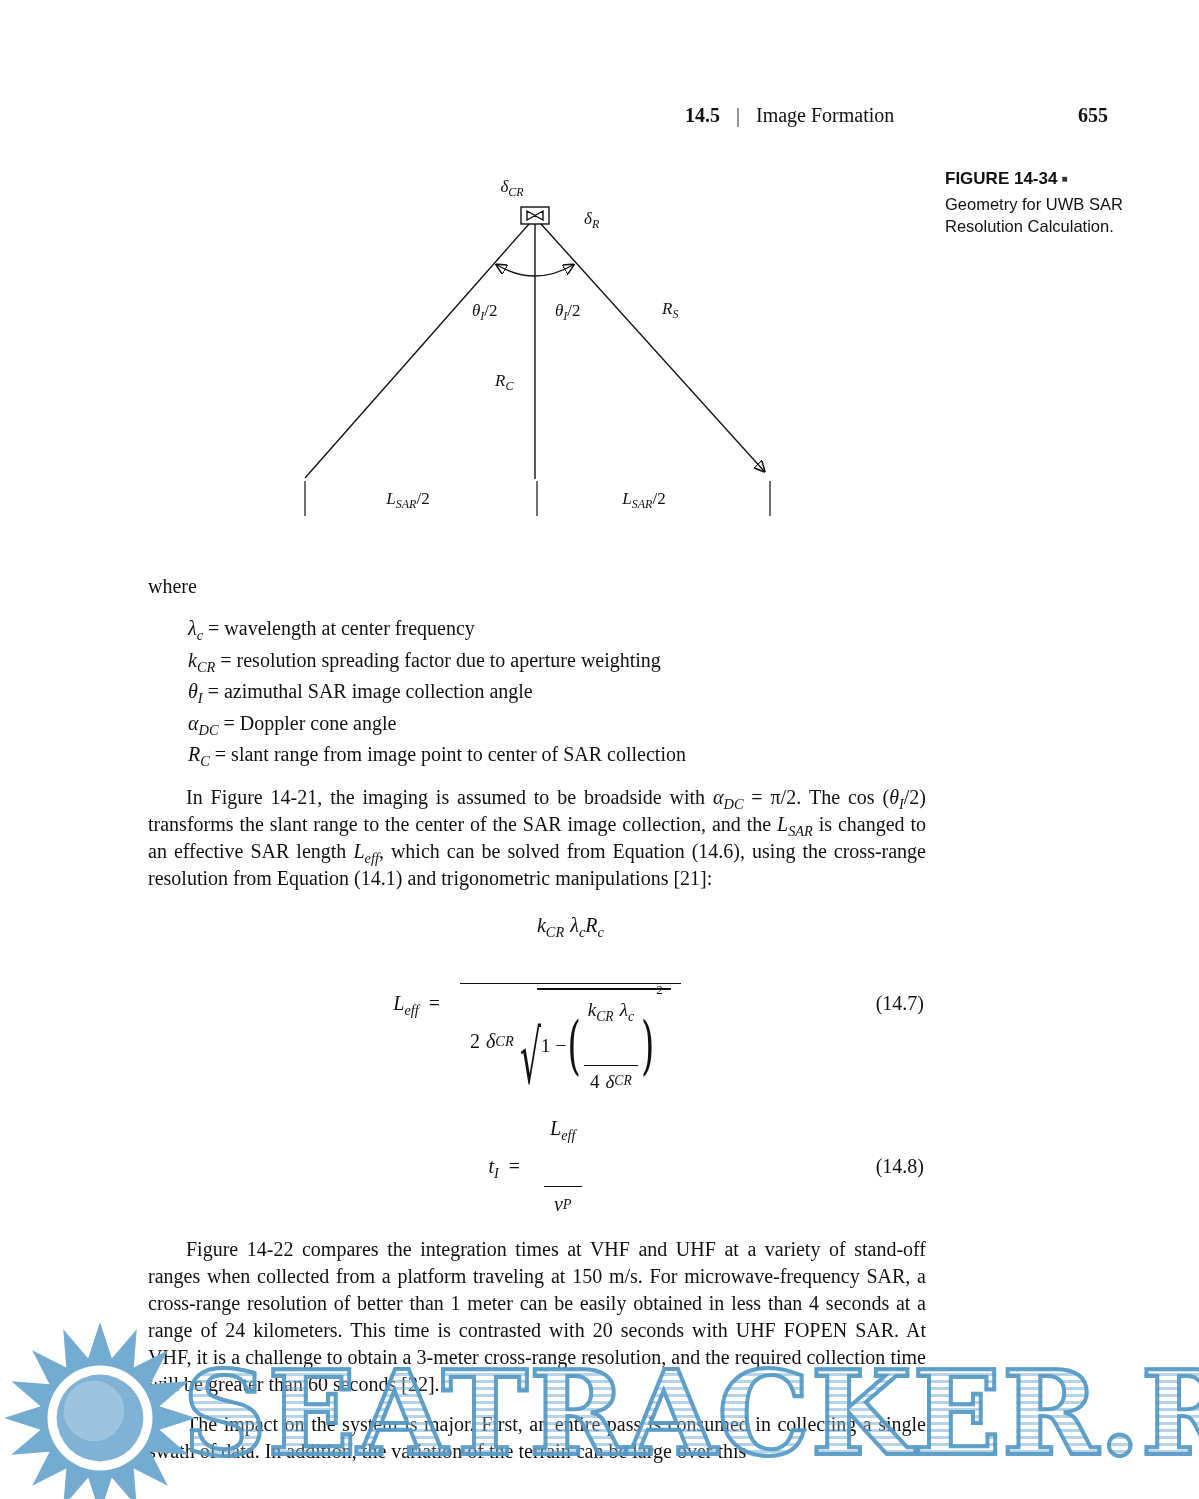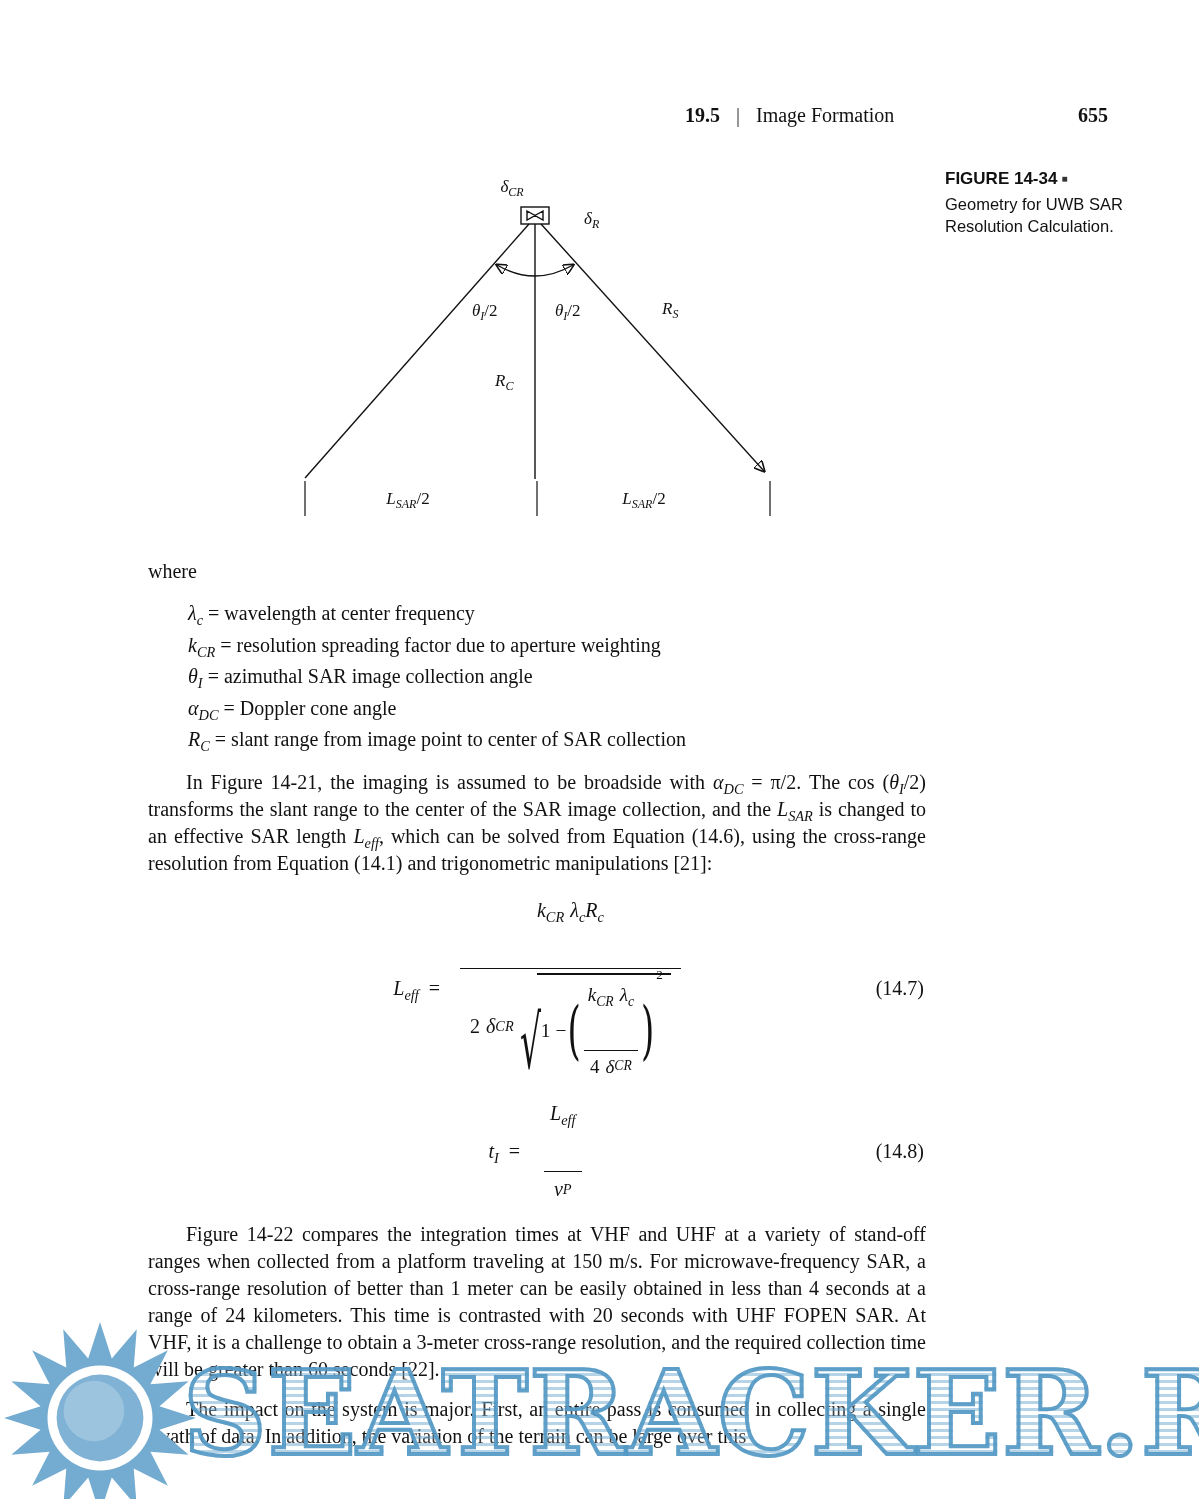--- a/index.html
+++ b/index.html
@@ -16,21 +16,21 @@
   .fig-label{font-weight:bold;font-size:17px;margin-bottom:3px;}
   .fig-square{font-size:10px;vertical-align:2px;color:#333;margin-left:4px;}
   
   .diagram{position:absolute;left:150px;top:168px;}
   .diagram text{font-family:"Liberation Serif",serif;font-size:17px;font-style:italic;fill:#111;}
   .diagram .dsub{font-size:12px;}
   .diagram .drest{font-style:normal;}
   .diagram line, .diagram path{stroke:#111;fill:none;stroke-width:1.4;}
   .diagram .tick{stroke-width:1.2;}
   
-  .text-col{position:absolute;left:148px;top:558px;width:778px;font-size:20px;line-height:27px;text-align:justify;}
+  .text-col{position:absolute;left:148px;top:573px;width:778px;font-size:20px;line-height:27px;text-align:justify;}
   .where-label{text-align:left;}
   .where-list{margin:13px 0 0 40px;text-align:left;}
   .where-item{line-height:31.5px;}
   .mvar{font-style:italic;}
   sub,sup{line-height:0;font-style:italic;}
   sub{font-size:72%;}
   .body-para{margin:13px 0 0 0;text-indent:38px;}
   
   .equation{position:relative;display:flex;justify-content:center;align-items:center;
             margin:20px 0 18px 0;text-align:left;text-indent:0;}
@@ -60,21 +60,21 @@
            -webkit-background-clip:text;background-clip:text;
            -webkit-text-stroke:4px rgba(82,152,196,0.92);}
   .sun-logo{position:absolute;left:-6px;top:13px;}
 </style>
 </head>
 <body>
 
 <div class="page">
 
   <div class="rh-group">
-    <span class="rh-section">19.5</span>
+    <span class="rh-section">14.5</span>
     <span class="rh-sep">|</span>
     <span class="rh-title">Image Formation</span>
   </div>
   <span class="rh-page">655</span>
 
   <div class="fig-caption">
     <div class="fig-label"><span>FIGURE 14-34</span><span class="fig-square">■</span></div>
     <div class="fig-text">Geometry for UWB SAR Resolution Calculation.</div>
   </div>
 

